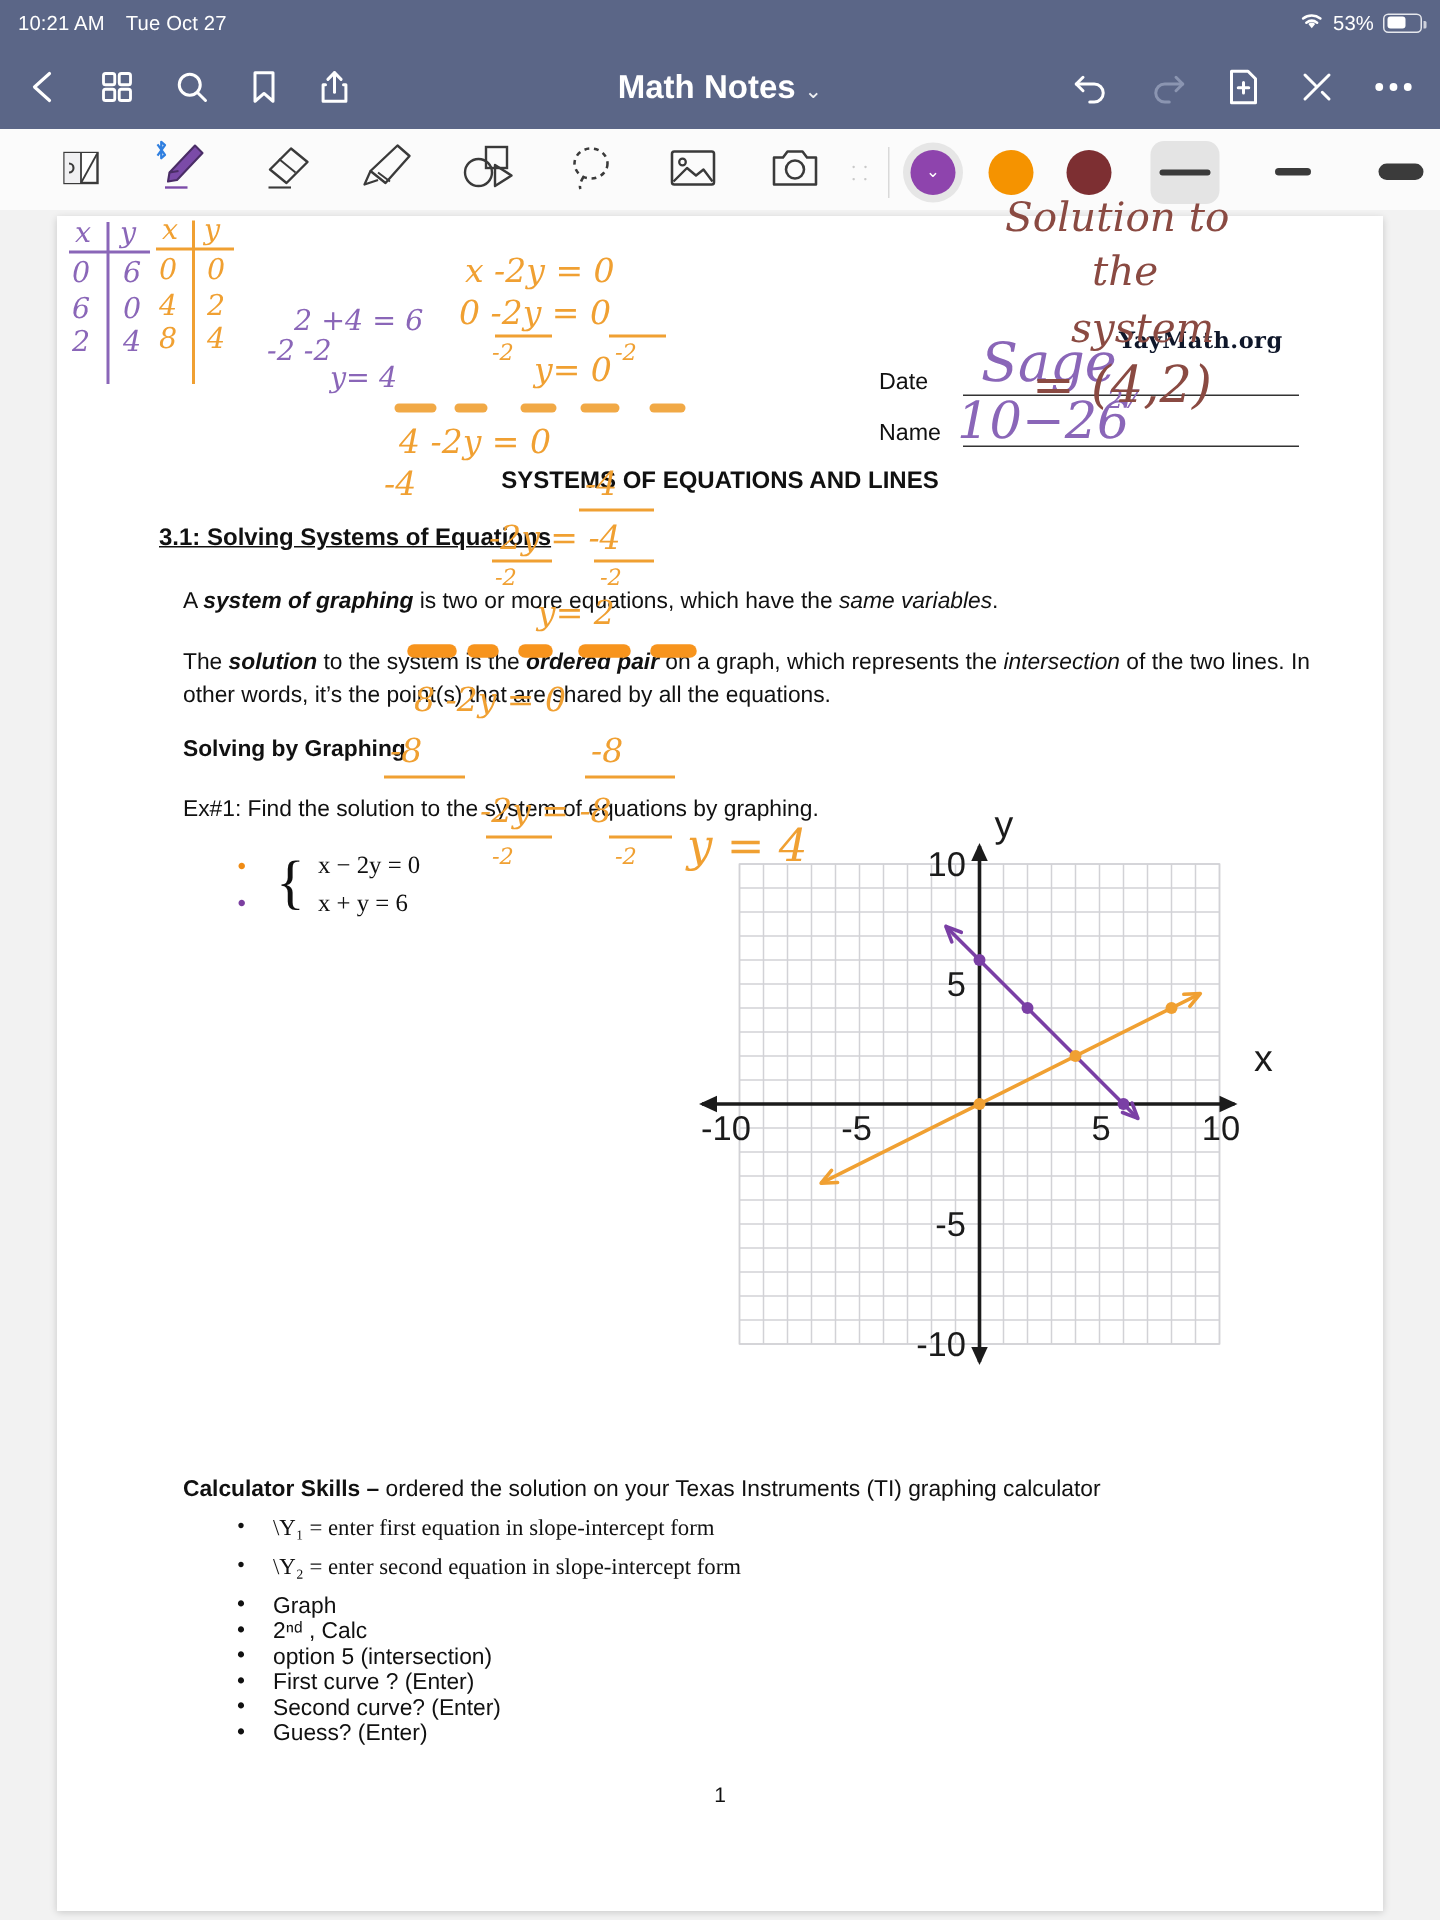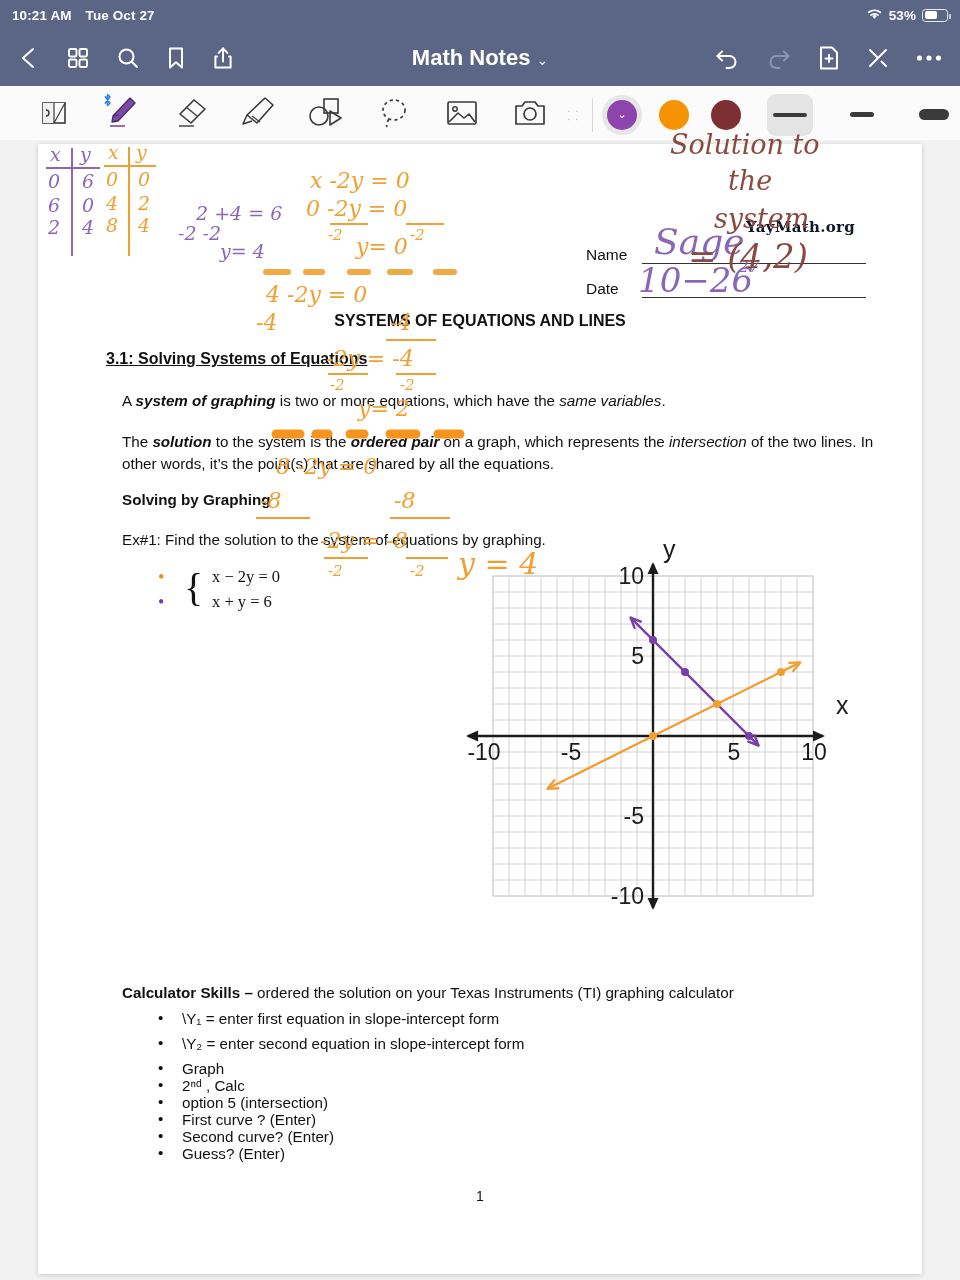--- a/index.html
+++ b/index.html
@@ -13,21 +13,21 @@
 
   
   .statusbar {
     height: 26px;
     background: #5b6687;
     color: #ffffff;
     display: flex;
     align-items: center;
     padding: 15px 12px;
     font-size: 13.5px;
-    font-weight: 700;
+    font-weight: 400;
     letter-spacing: .1px;
   }
   .sb-left { display: flex; gap: 14px; align-items: center; }
   .sb-right { margin-left: auto; display: flex; gap: 6px; align-items: center; }
   .battery-shell {
     width: 26px; height: 13px; border: 1.6px solid rgba(255,255,255,.85);
     border-radius: 3.5px; position: relative; display: inline-block;
   }
   .battery-shell::after {
     content: ""; position: absolute; right: -4px; top: 4px;
@@ -104,21 +104,21 @@
   .sec-head { position: absolute; left: 68px; top: 206px; font-size: 16px; font-weight: 700; text-decoration: underline; }
   .p1 { position: absolute; left: 84px; top: 248px; font-size: 15.2px; }
   .p2 { position: absolute; left: 84px; top: 287px; width: 760px; font-size: 15.2px; line-height: 22px; }
   .p3 { position: absolute; left: 84px; top: 347px; font-size: 15.2px; font-weight: 700; }
   .p4 { position: absolute; left: 84px; top: 387px; font-size: 15.2px; }
 
   .calc-head { position: absolute; left: 84px; top: 840px; font-size: 15.2px; }
   .calc-list { position: absolute; left: 112px; top: 866px; font-size: 15.2px; list-style: none; }
   .calc-list li { position: relative; padding-left: 32px; }
   .calc-list li::before { content: "•"; position: absolute; left: 8px; top: -1px; }
-  .calc-list li.sp { margin-bottom: 8px; }
+  .calc-list li.sp { margin-bottom: 8px; font-family: Liberation Serif, serif; }
   .pagenum { position: absolute; left: 0; right: 0; top: 1044px; text-align: center; font-size: 14px; }
 
   
   .eqblock { position: absolute; left: 120px; top: 420px; font-size: 16.5px; font-family: "Liberation Serif", serif; }
   .eqrow { display: flex; align-items: center; height: 25px; }
   .eqdot { width: 18px; font-size: 18px; line-height: 1; }
   .eqdot.o { color: #ef8b14; }
   .eqdot.p { color: #7b3fa0; }
   .brace { position: absolute; left: 26px; top: 1px; font-size: 40px; line-height: 46px; font-weight: 300; }
   .eqtext { margin-left: 36px; }
@@ -340,25 +340,25 @@
 </div>
 
 <div class="canvas">
   <div class="page">
     <div class="doc">
 
 
       <div class="namebox">
         <div class="yaymath">YayMath.org</div>
         <div class="nb-row">
-          <span class="nb-label">Name</span>
+          <span class="nb-label">Date</span>
           <span class="nb-line"></span>
         </div>
         <div class="nb-row">
-          <span class="nb-label">Date</span>
+          <span class="nb-label">Name</span>
           <span class="nb-line"></span>
         </div>
       </div>
 
       <div class="doc-title">SYSTEMS OF EQUATIONS AND LINES</div>
       <div class="sec-head">3.1: Solving Systems of Equations</div>
 
       <div class="p1">
         <span>A </span><b><i>system of graphing</i></b><span> is two or more equations, which have the </span><i>same variables</i><span>.</span>
       </div>

